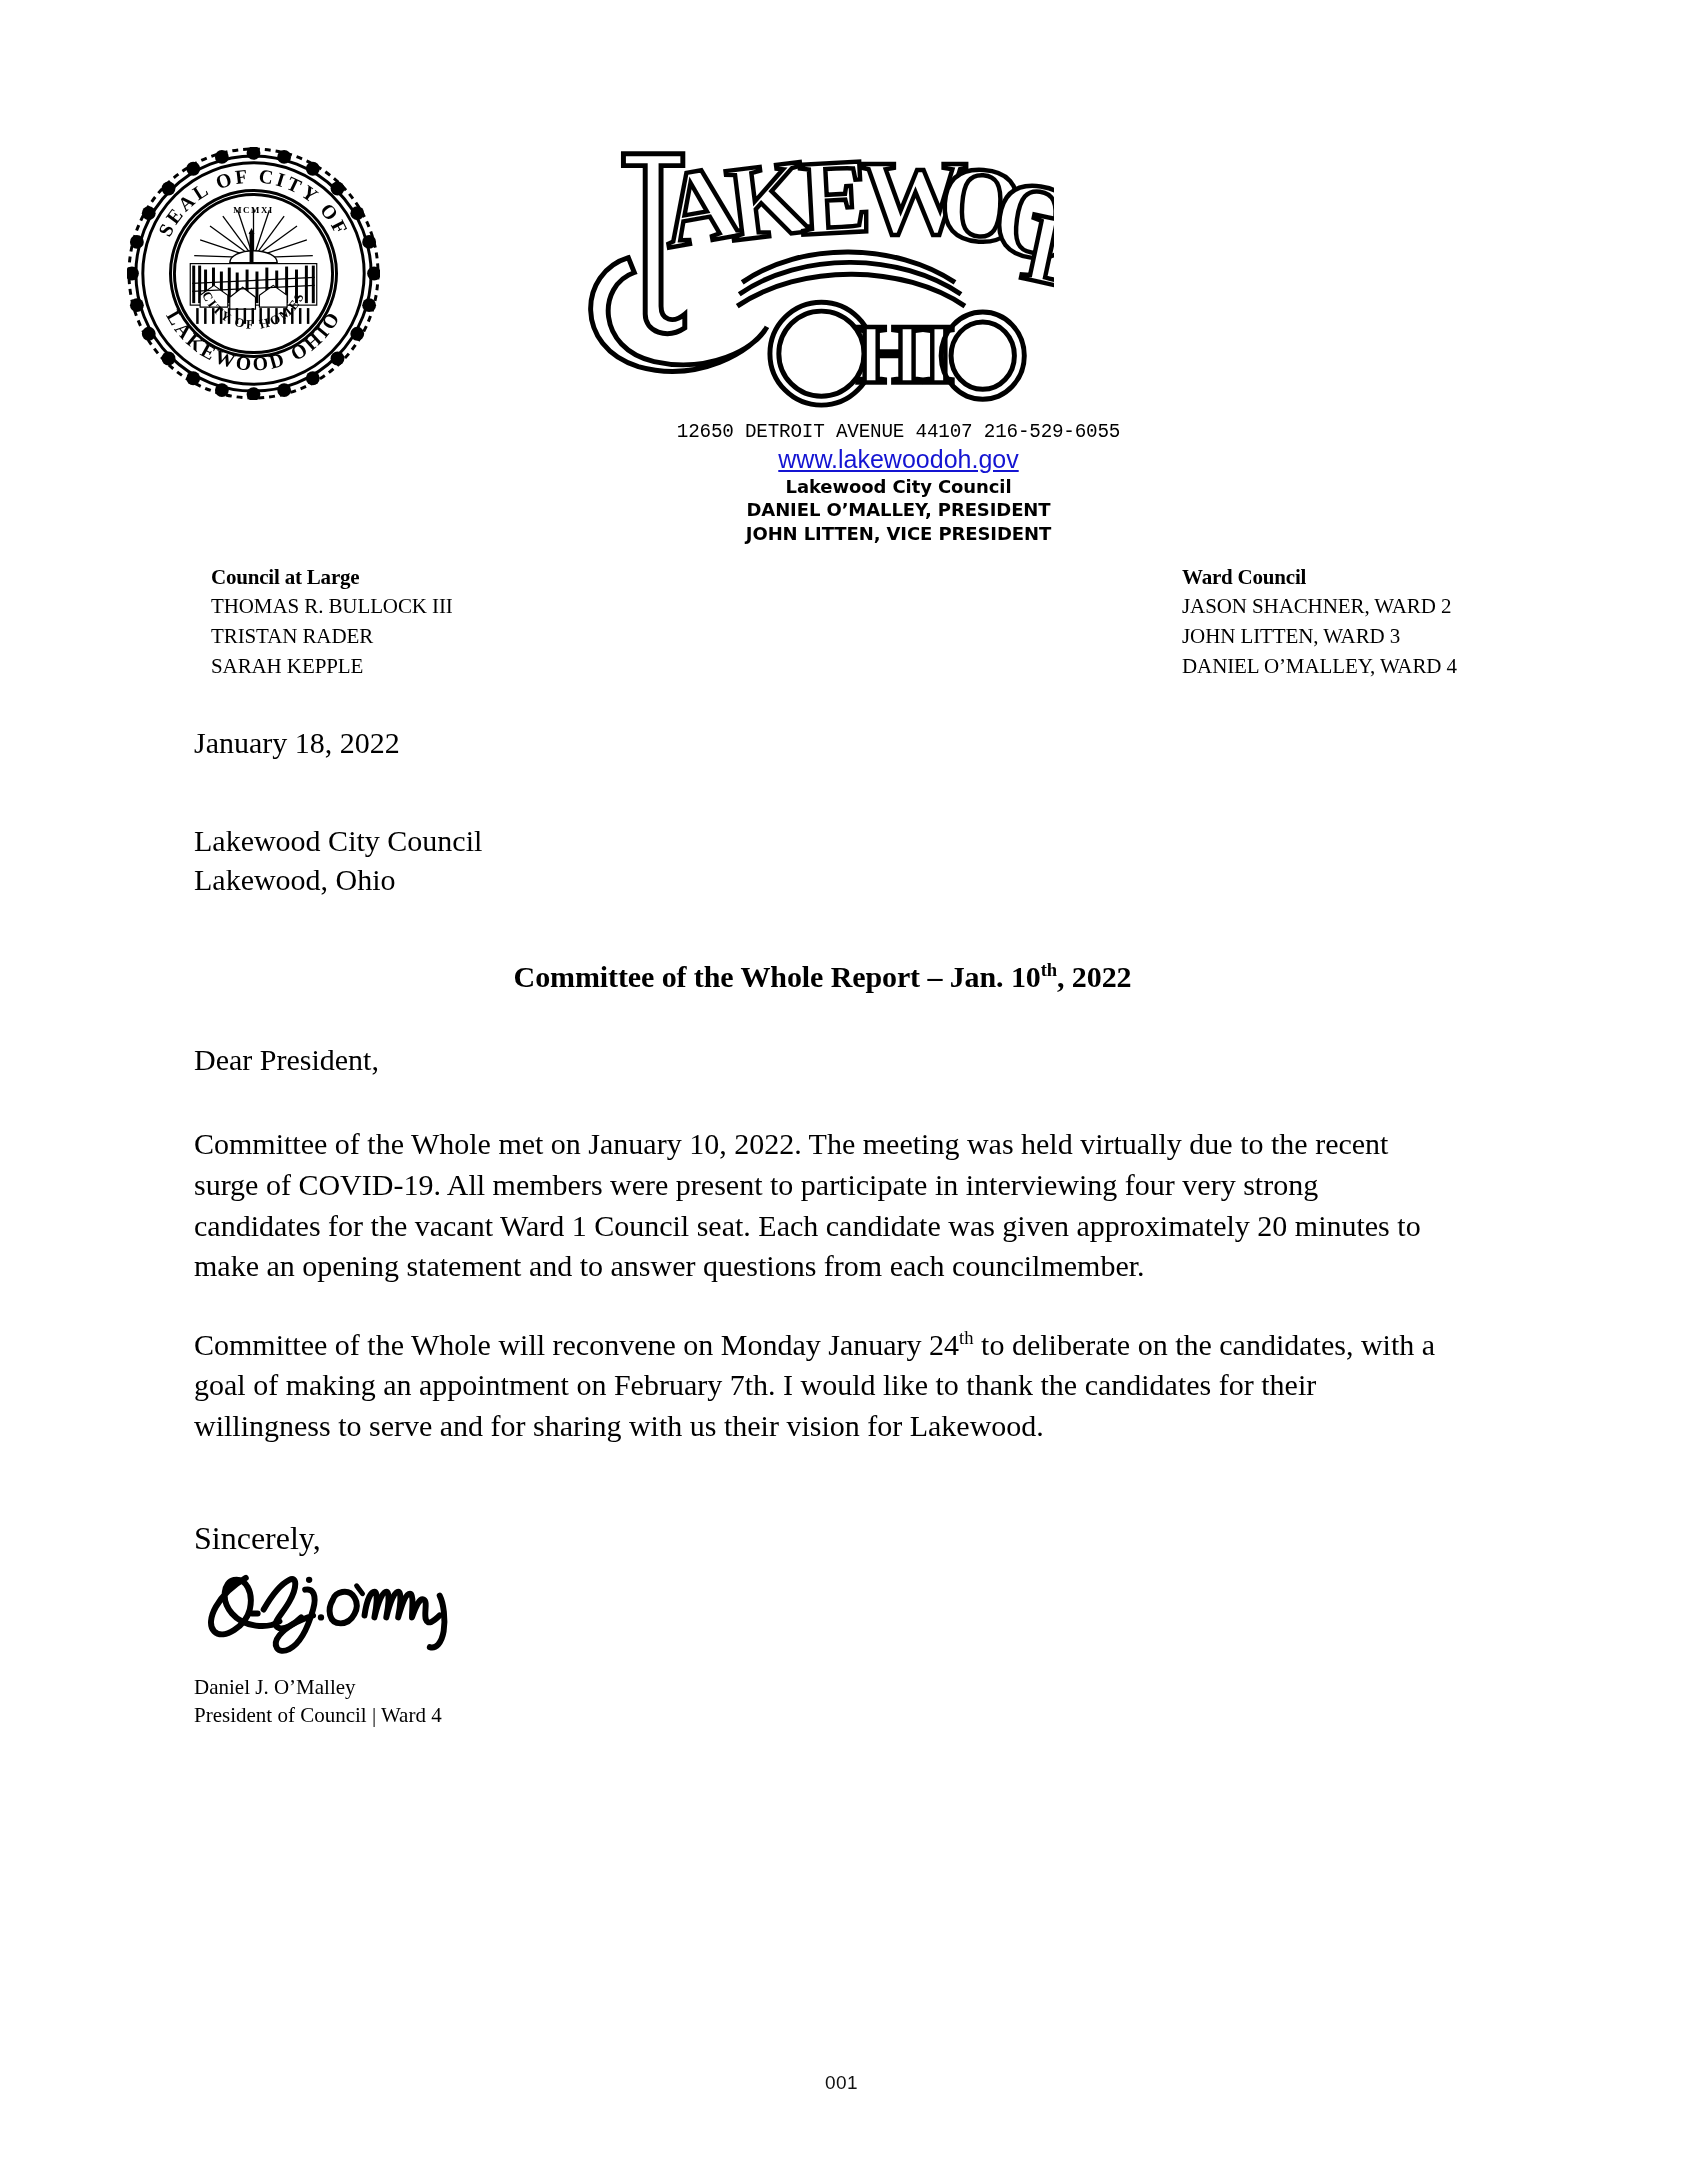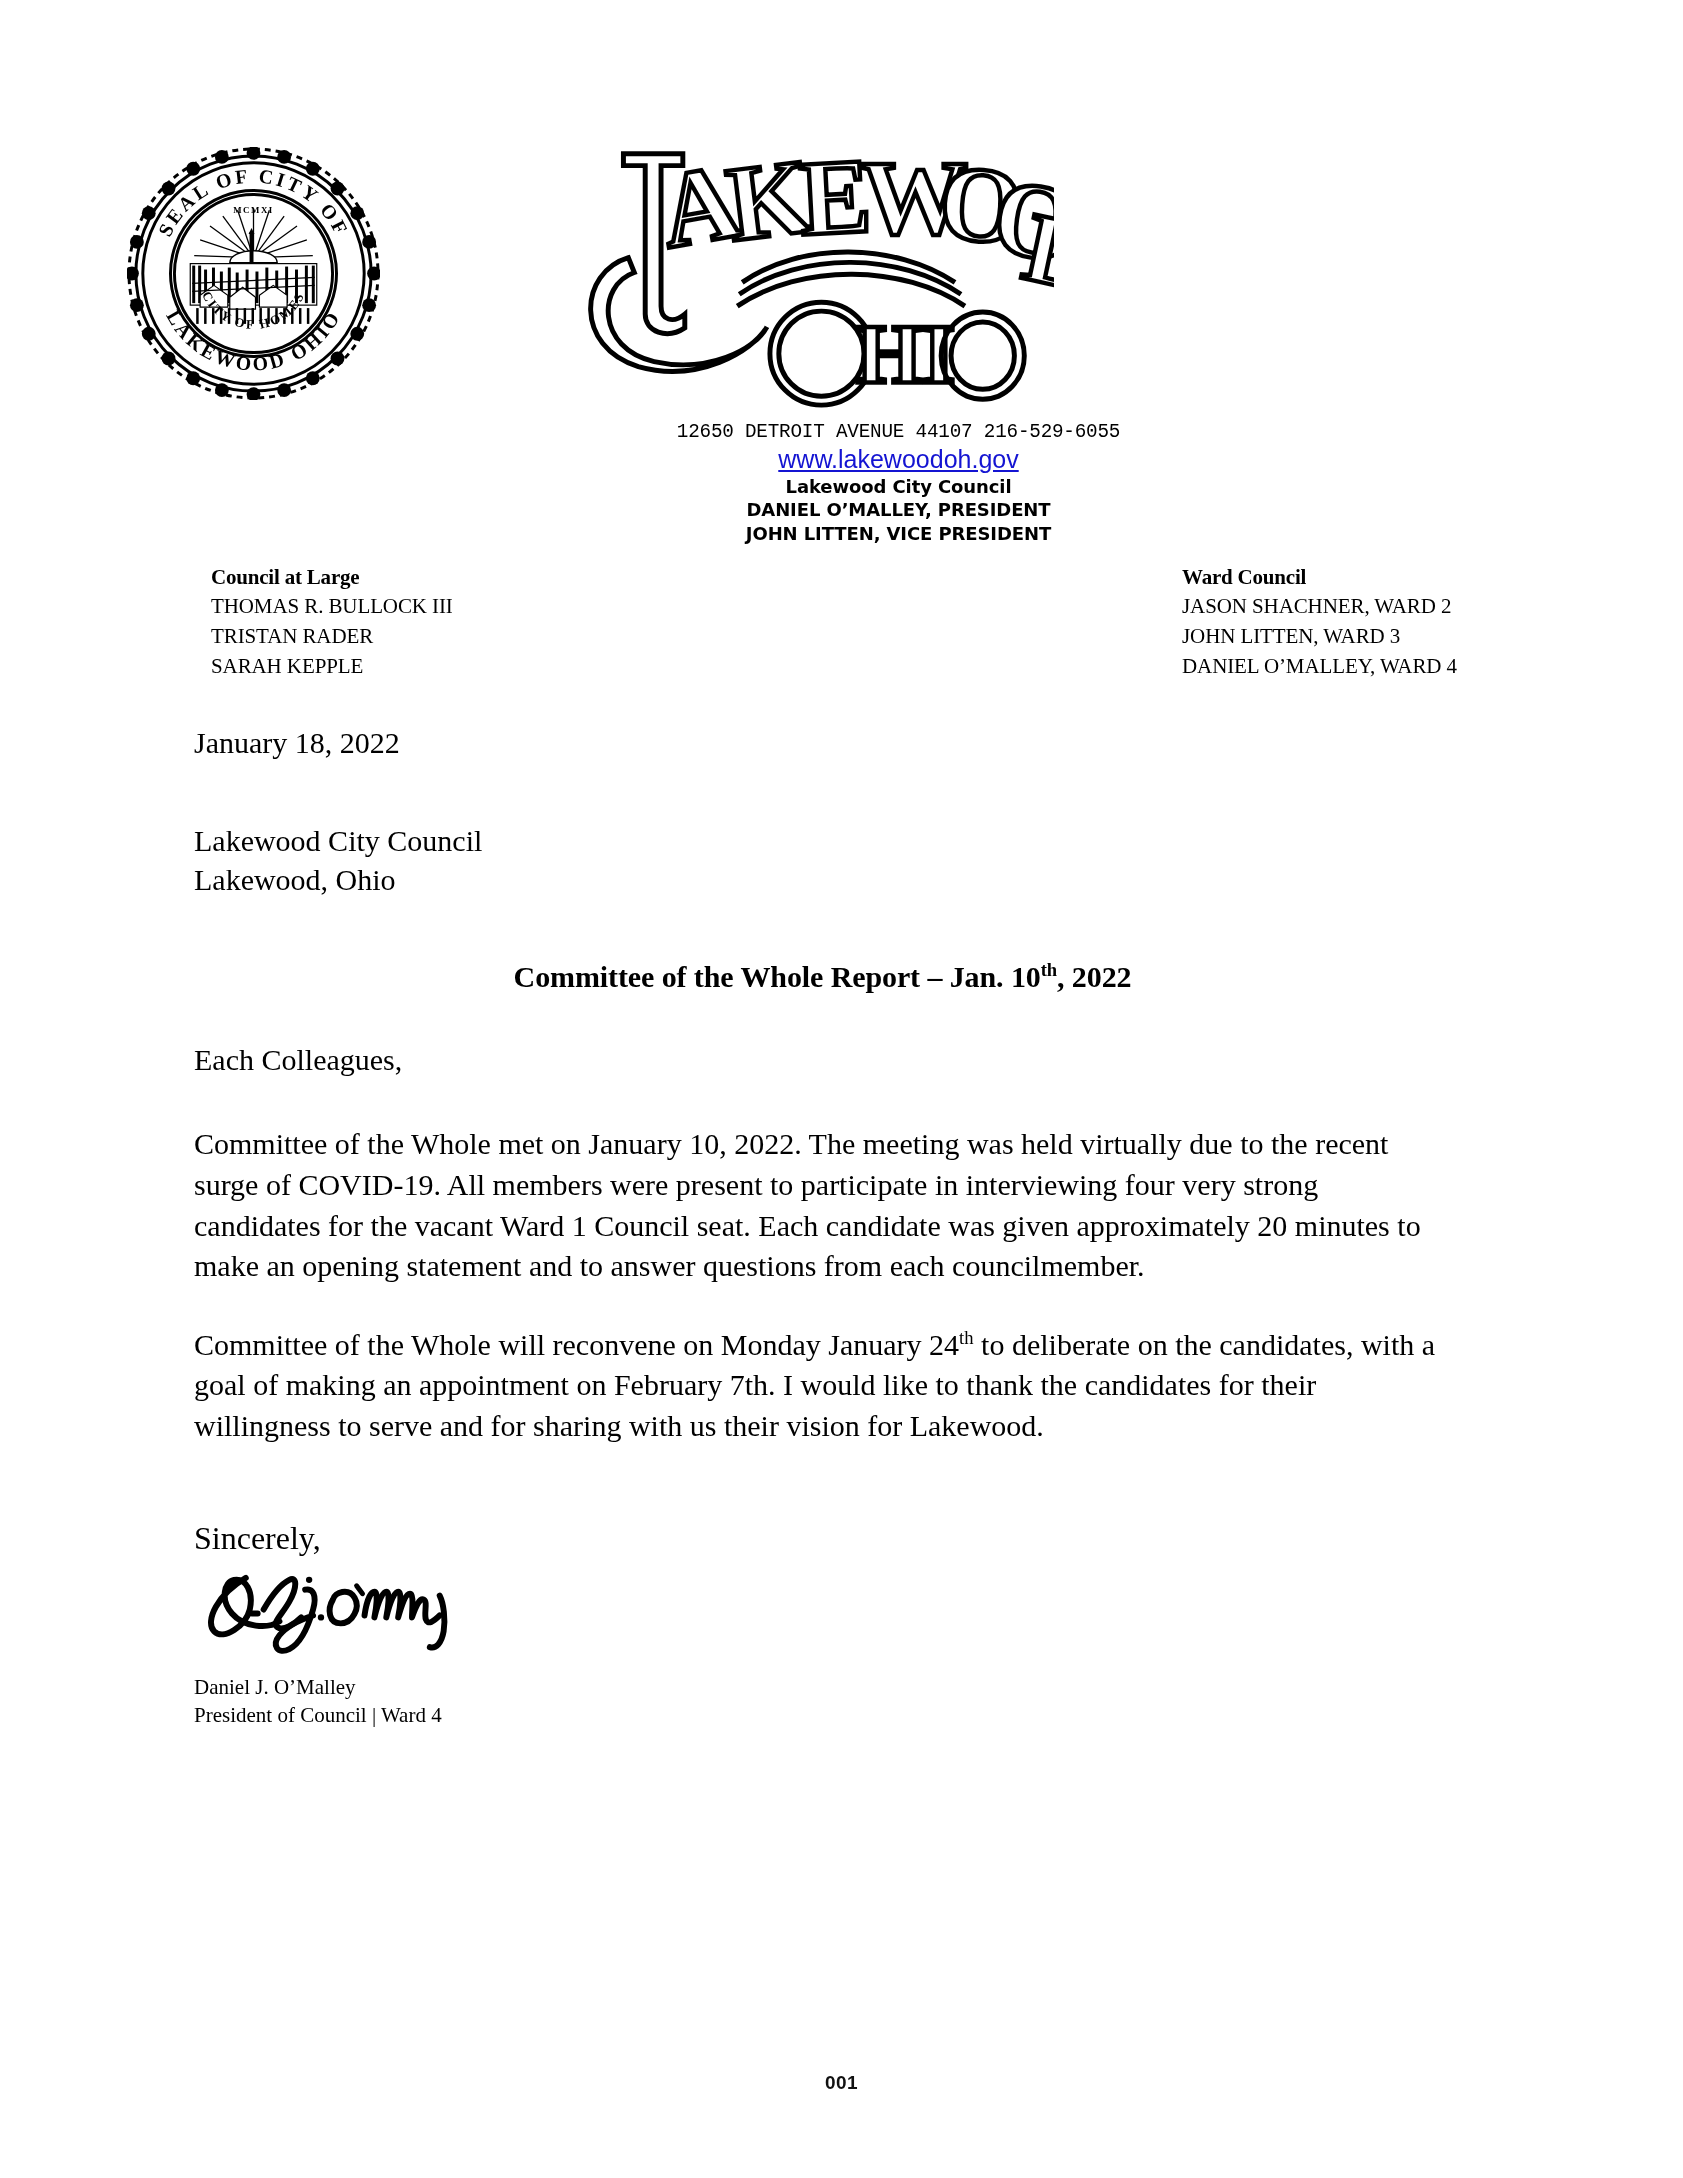--- a/index.html
+++ b/index.html
@@ -180,21 +180,20 @@
   .footer {
     position: absolute;
     left: 0;
     top: 2072px;
     width: 1683px;
     text-align: center;
     font-family: "Liberation Sans", "DejaVu Sans", sans-serif;
     font-size: 19px;
     color: #111;
     letter-spacing: 0.5px;
-    font-weight: bold;
   }
 </style>
 </head>
 <body>
 
 <div class="page">
 
   <div class="letterhead">
 
     <div class="seal-wrap">
@@ -387,21 +386,21 @@
 
     <div class="addressee">
       <div>Lakewood City Council</div>
       <div>Lakewood, Ohio</div>
     </div>
 
     <div class="doc-title">
       <span>Committee of the Whole Report – Jan. 10</span><sup>th</sup><span>, 2022</span>
     </div>
 
-    <div class="salutation">Each Colleagues,</div>
+    <div class="salutation">Dear President,</div>
 
     <p class="para">Committee of the Whole met on January 10, 2022. The meeting was held virtually due to the recent surge of COVID-19. All members were present to participate in interviewing four very strong candidates for the vacant Ward 1 Council seat. Each candidate was given approximately 20 minutes to make an opening statement and to answer questions from each councilmember.</p>
 
     <p class="para">
       <span>Committee of the Whole will reconvene on Monday January 24</span><sup>th</sup><span> to deliberate on the candidates, with a goal of making an appointment on February 7th. I would like to thank the candidates for their willingness to serve and for sharing with us their vision for Lakewood.</span>
     </p>
 
     <div class="closing">Sincerely,</div>
 
     <div class="sig-wrap">

